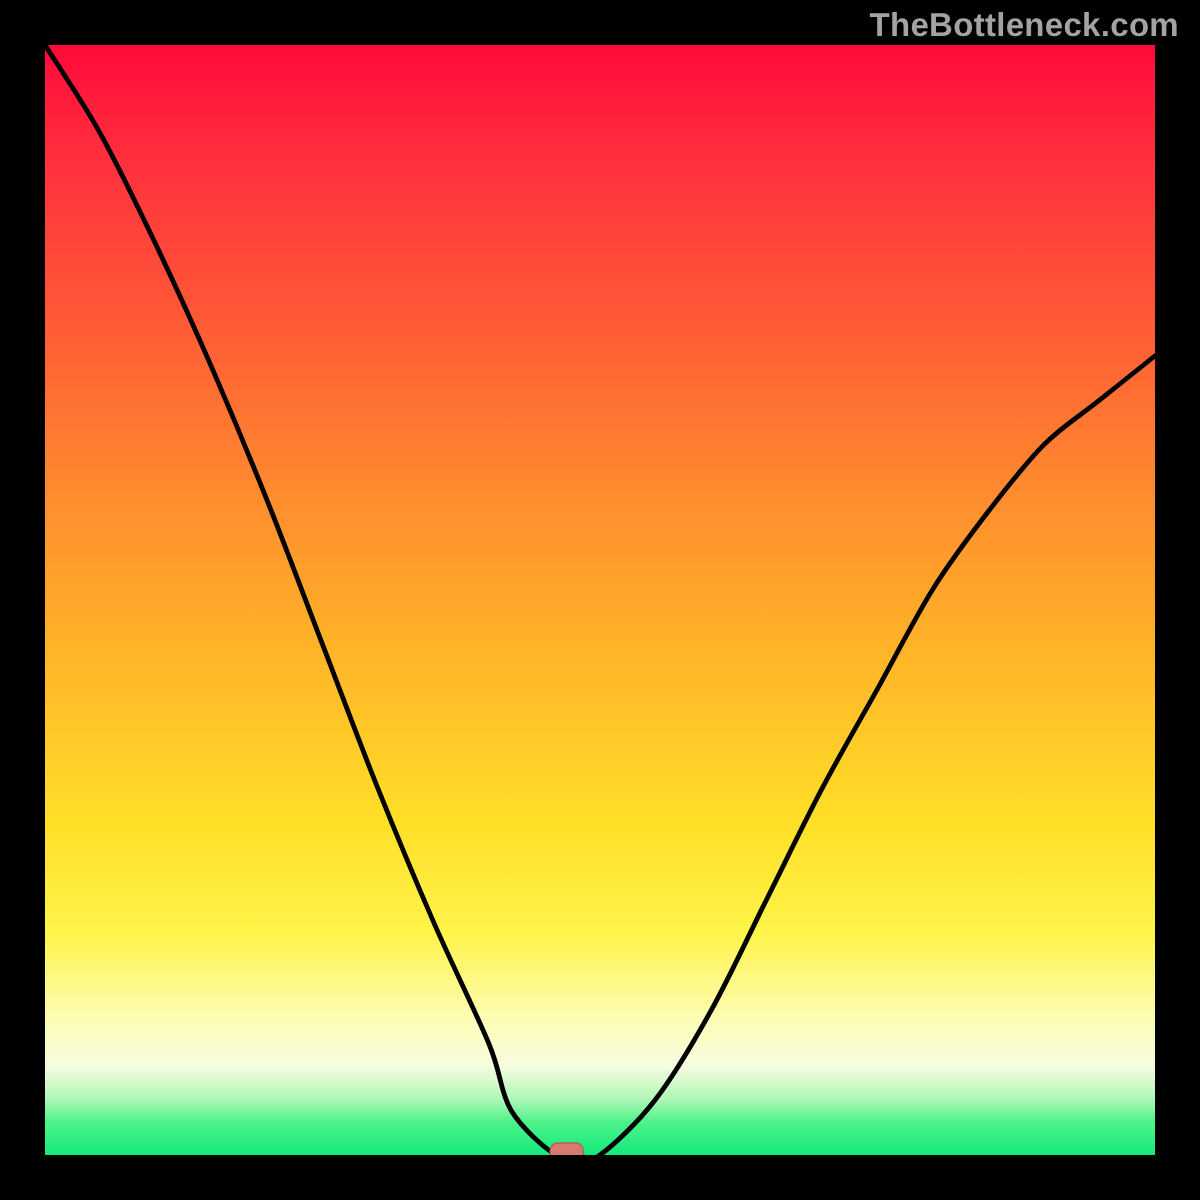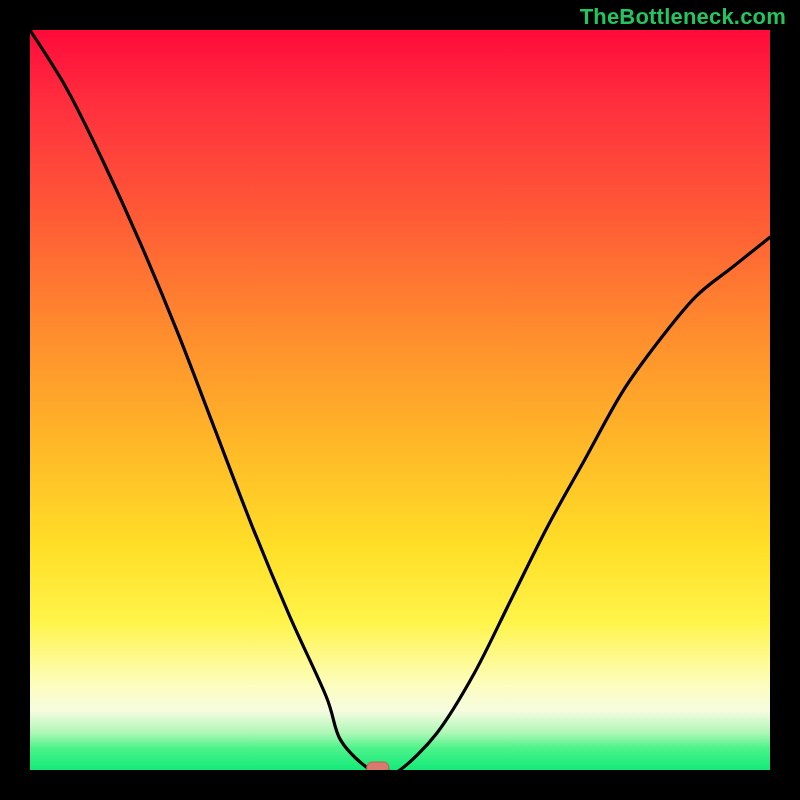--- a/index.html
+++ b/index.html
@@ -14,21 +14,21 @@
   .frame {
     position: relative;
     width: 800px;
     height: 800px;
     background: #000;
   }
   .watermark {
     position: absolute;
     top: 4px;
     right: 14px;
-    color: #22c55e;
+    color: #a3a3a3;
     font-size: 22px;
     font-weight: 600;
     letter-spacing: 0.2px;
     z-index: 5;
   }
   .plot-area {
     position: absolute;
     left: 30px;
     top: 30px;
     width: 740px;

